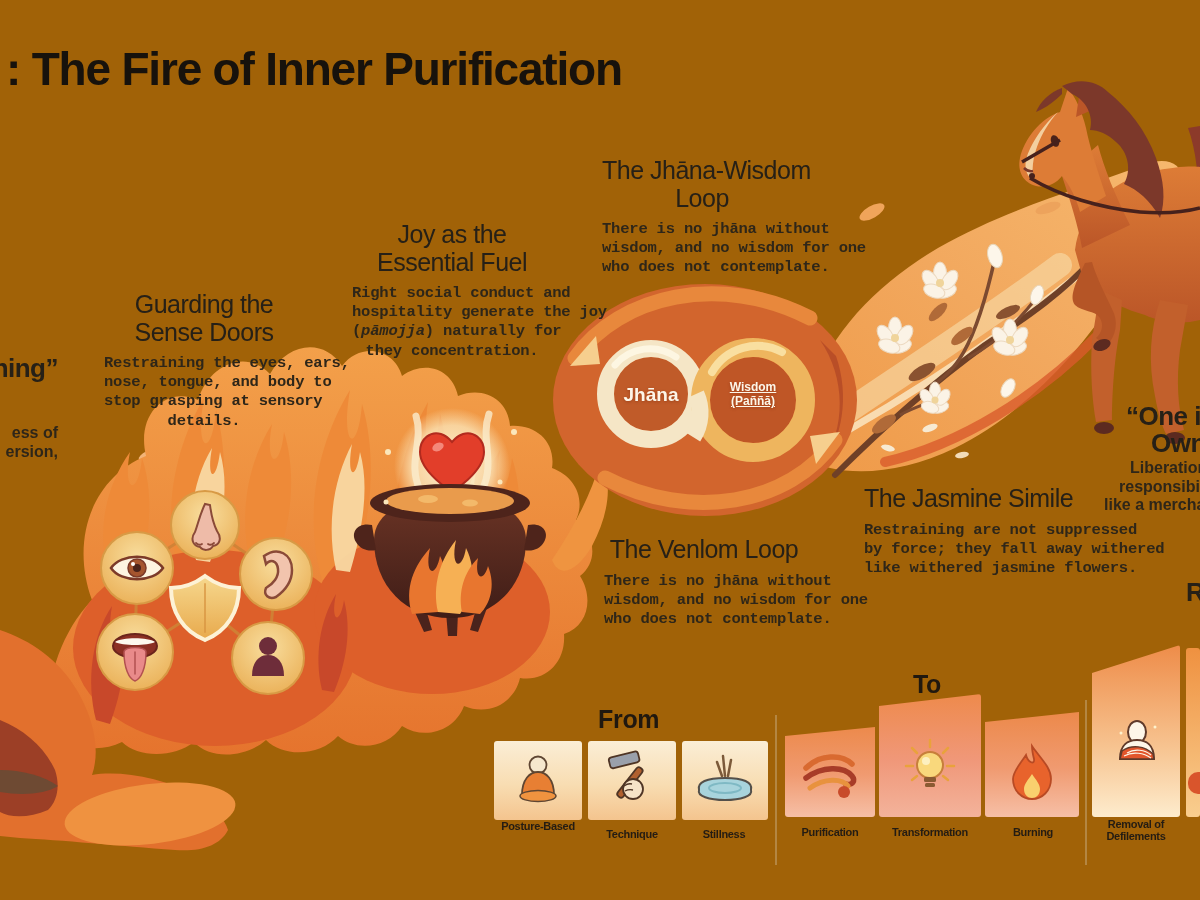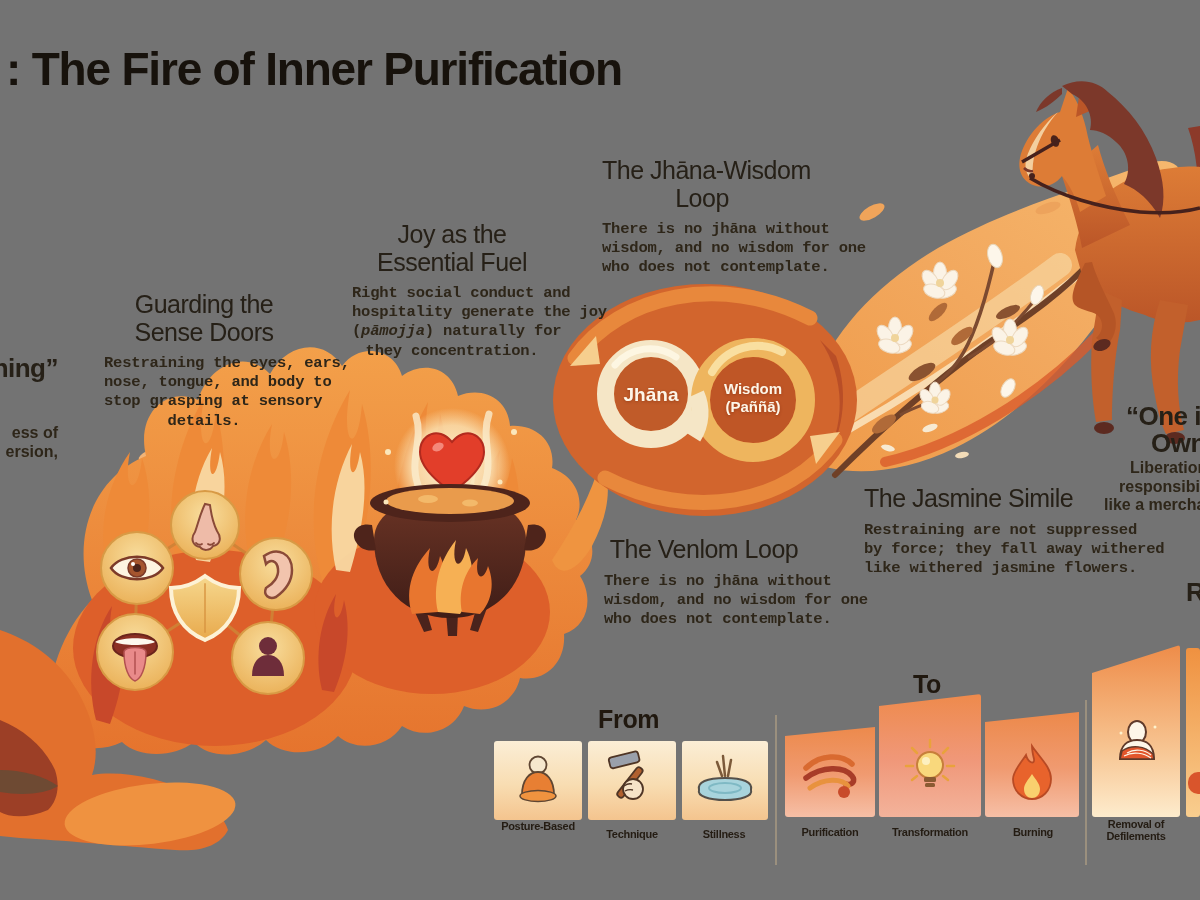--- a/index.html
+++ b/index.html
@@ -1,17 +1,17 @@
 <!DOCTYPE html>
 <html><head>
 <meta charset="utf-8">
 <style>
   html,body{margin:0;padding:0;background:#ffffff;}
   .canvas{position:relative;width:1200px;height:900px;overflow:hidden;
-    background:#737373;font-family:"Liberation Sans",sans-serif;}
+    background:#a16207;font-family:"Liberation Sans",sans-serif;}
   .art{position:absolute;left:0;top:0;z-index:0;}
   .card{position:absolute;z-index:1;border-radius:3px;}
   .icon{position:absolute;z-index:2;}
   .txt{position:absolute;z-index:3;color:#262017;}
   .title{left:6px;top:42px;font-size:46px;font-weight:700;letter-spacing:-1.2px;
     color:#17120c;white-space:nowrap;}
   .block{text-align:center;}
   .hd span{display:block;font-weight:400;font-size:25px;line-height:1.1;
     letter-spacing:-0.5px;white-space:nowrap;}
   .bd{margin-top:8px;font-family:Liberation Mono, monospace;}
@@ -349,21 +349,21 @@
     <span>Loop</span>
   </div>
   <div class="bd">
     <span>There is no jhāna without</span>
     <span>wisdom, and no wisdom for one</span>
     <span>who does not contemplate.</span>
   </div>
 </div>
 
 <div class="ringlabel txt" style="left:601px;top:384px;width:100px;font-size:19px;">Jhāna</div>
-<div class="ringlabel txt" style="left:693px;top:380px;width:120px;font-size:15px;line-height:1.18;">
+<div class="ringlabel txt" style="left:693px;top:380px;width:120px;font-size:12px;line-height:1.18;text-decoration:underline;">
   <span style="display:block;">Wisdom</span>
   <span style="display:block;">(Paññā)</span>
 </div>
 
 <div class="txt block" style="left:604px;top:536px;width:200px;">
   <div class="hd">
         <span>The Venlom Loop</span>
       </div>
   <div class="bd">
     <span>There is no jhāna without</span>

